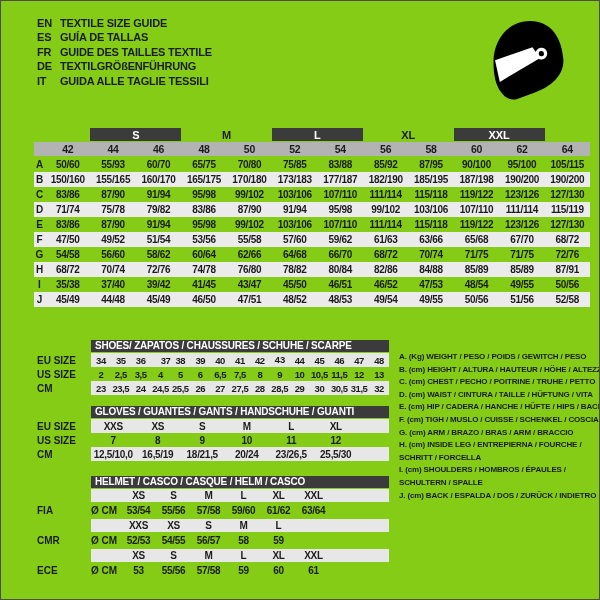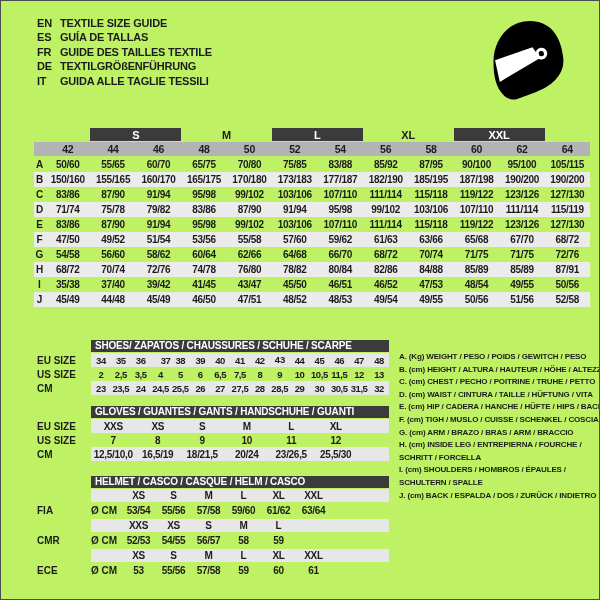--- a/index.html
+++ b/index.html
@@ -1,17 +1,17 @@
 <!DOCTYPE html>
 <html><head>
 <meta charset="utf-8">
 <style>
   html,body{margin:0;padding:0;background:#fff;}
   .page{
-    position:relative;width:600px;height:600px;background:#bef264;
+    position:relative;width:600px;height:600px;background:#84cc16;
     border:1px solid #4d4d4d;box-sizing:border-box;overflow:hidden;
     font-family:"Liberation Sans",sans-serif;font-weight:700;color:#1c1c1c;
   }
   
   .langs{position:absolute;left:36px;top:15px;}
   .lang-row{display:flex;font-size:11px;line-height:14.4px;letter-spacing:-0.2px;}
   .lang-code{width:23px;flex:none;}
   .lang-text{white-space:nowrap;}
   
   .logo{position:absolute;left:486px;top:14px;}
@@ -107,21 +107,21 @@
         <div class="mt-cell">54</div>
         <div class="mt-cell">56</div>
         <div class="mt-cell">58</div>
         <div class="mt-cell">60</div>
         <div class="mt-cell">62</div>
         <div class="mt-cell">64</div>
       </div>
       <div class="mt-row">
         <div class="mt-letter">A</div>
         <div class="mt-cell">50/60</div>
-        <div class="mt-cell">55/65</div>
+        <div class="mt-cell">55/93</div>
         <div class="mt-cell">60/70</div>
         <div class="mt-cell">65/75</div>
         <div class="mt-cell">70/80</div>
         <div class="mt-cell">75/85</div>
         <div class="mt-cell">83/88</div>
         <div class="mt-cell">85/92</div>
         <div class="mt-cell">87/95</div>
         <div class="mt-cell">90/100</div>
         <div class="mt-cell">95/100</div>
         <div class="mt-cell">105/115</div>

